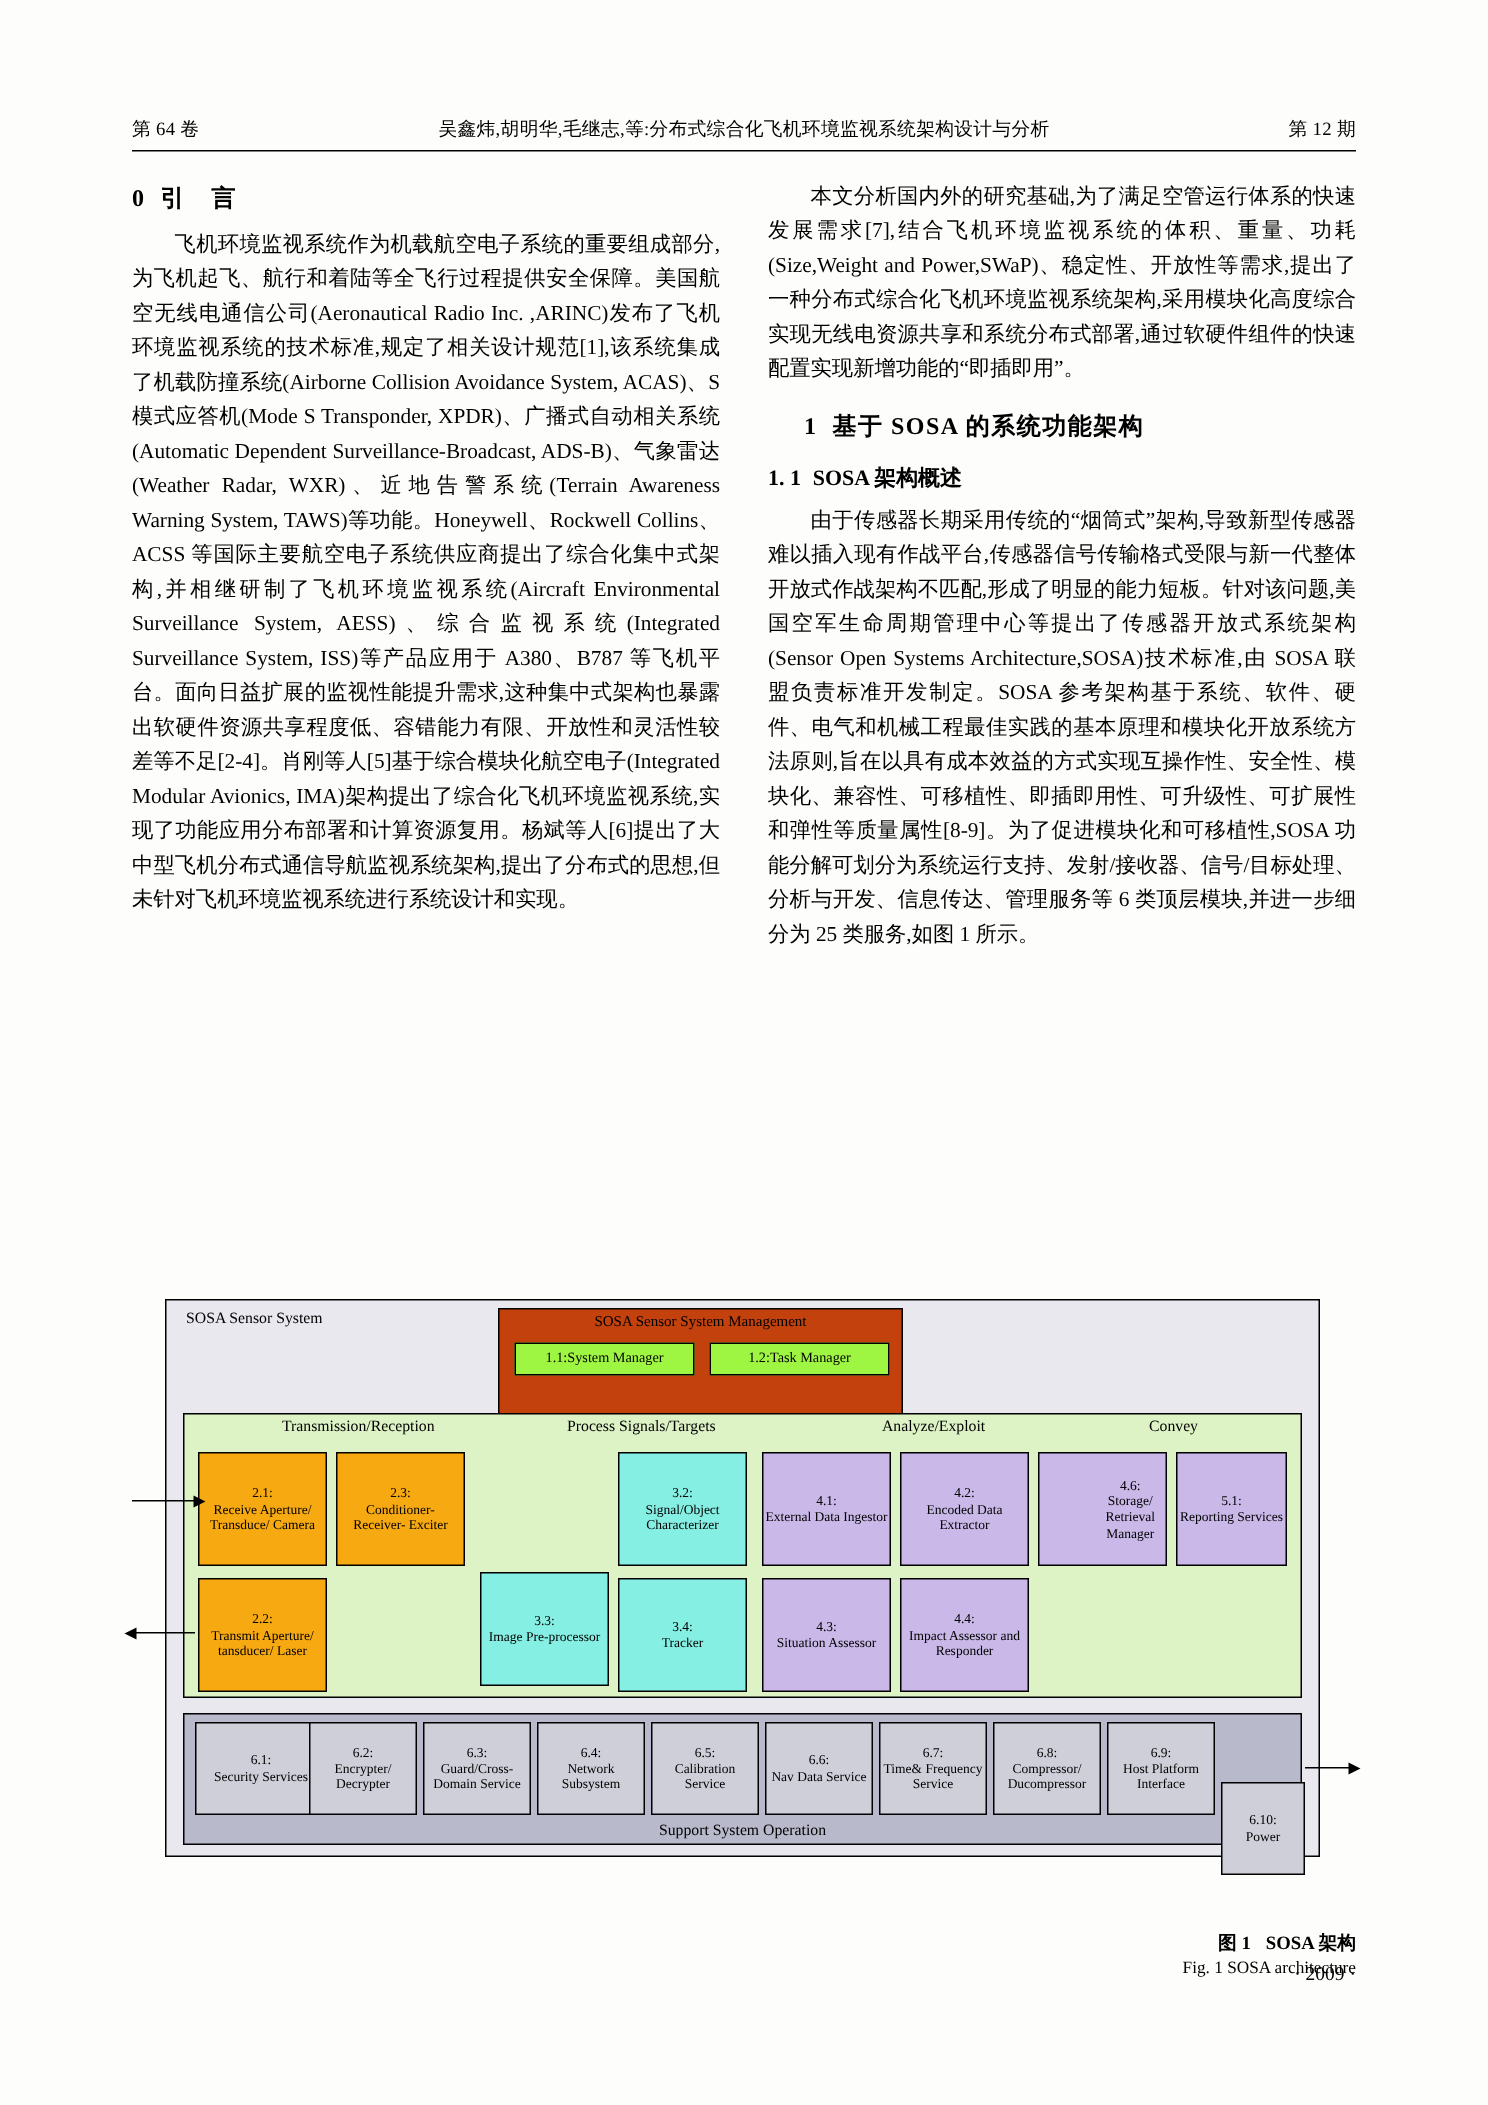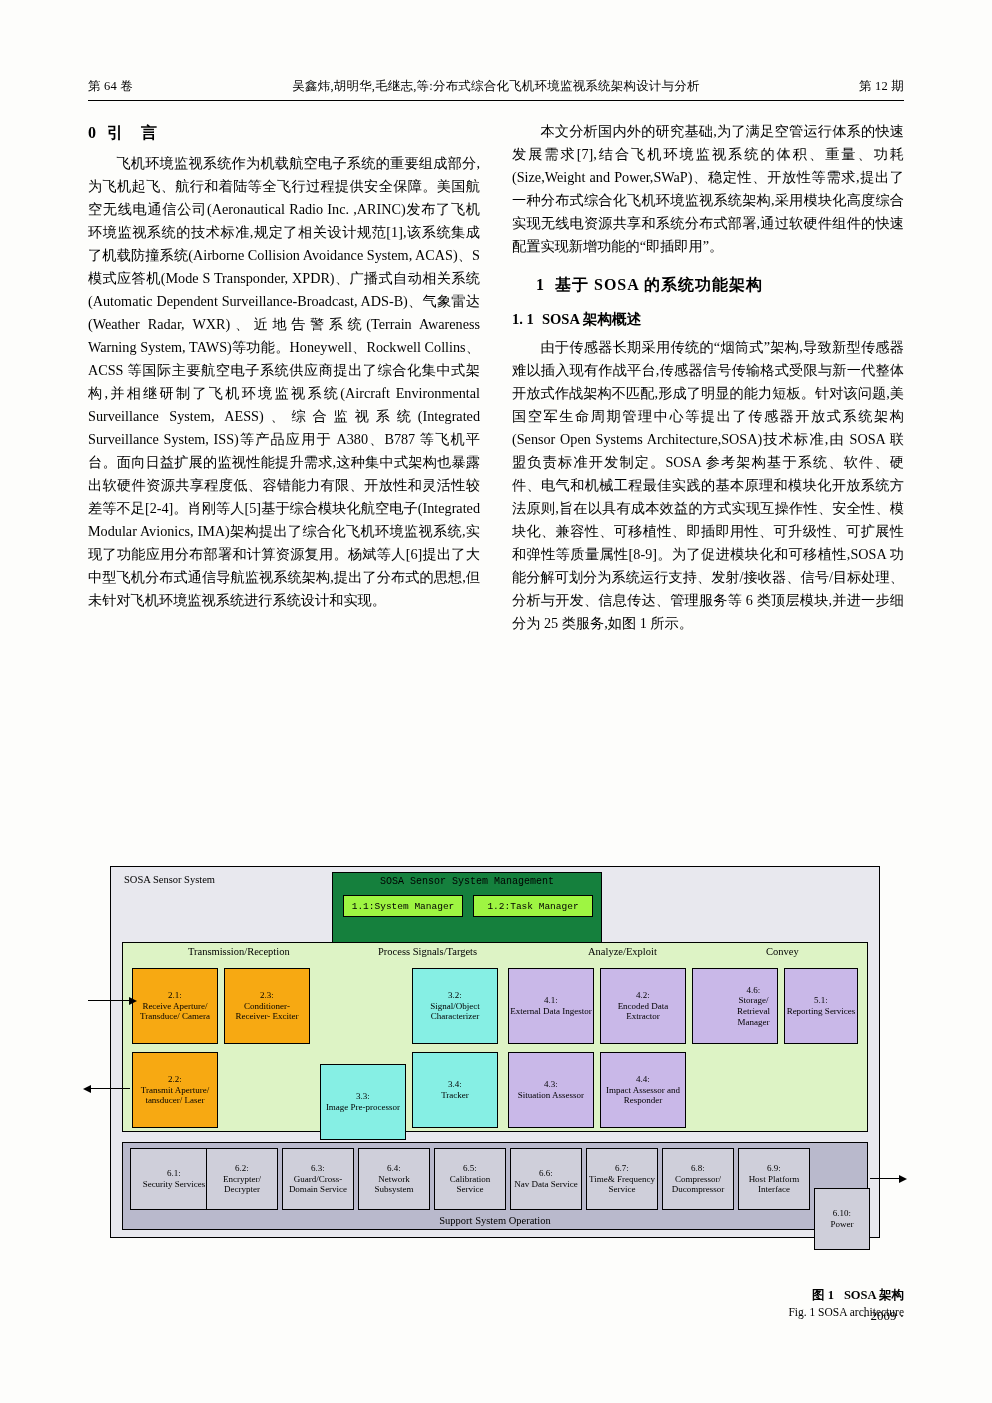--- a/index.html
+++ b/index.html
@@ -104,23 +104,22 @@
     position: absolute;
     left: 36px; top: 8px;
     font-size: 10.5px;
     font-family: "Liberation Serif", serif;
   }
   .mgmt-box {
     position: absolute;
     left: 244px; top: 6px;
     width: 270px; height: 80px;
     border: 1px solid #000;
-    background: #15803d;
-    box-sizing: border-box;
-    font-family: Liberation Mono, monospace;
+    background: #c2410c;
+    box-sizing: border-box;
   }
   .mgmt-title {
     position: absolute;
     left: 0; top: 3px;
     width: 100%;
     text-align: center;
     font-size: 10px;
   }
   .mgmt-cell {
     position: absolute;
@@ -275,21 +274,21 @@
 
       <div class="cell orange" style="left:44px; top:102px; width:86px; height:76px;">2.1:<br>Receive Aperture/ Transduce/ Camera</div>
       <div class="cell orange" style="left:136px; top:102px; width:86px; height:76px;">2.3:<br>Conditioner- Receiver- Exciter</div>
       <div class="cell cyan" style="left:324px; top:102px; width:86px; height:76px;">3.2:<br>Signal/Object Characterizer</div>
       <div class="cell lav" style="left:420px; top:102px; width:86px; height:76px;">4.1:<br>External Data Ingestor</div>
       <div class="cell lav" style="left:512px; top:102px; width:86px; height:76px;">4.2:<br>Encoded Data Extractor</div>
       <div class="cell lav" style="left:604px; top:102px; width:86px; height:76px;padding-left:38px;">4.6:<br>Storage/ Retrieval Manager</div>
       <div class="cell lav" style="left:696px; top:102px; width:74px; height:76px;">5.1:<br>Reporting Services</div>
 
       <div class="cell orange" style="left:44px; top:186px; width:86px; height:76px;">2.2:<br>Transmit Aperture/ tansducer/ Laser</div>
-      <div class="cell cyan" style="left:232px; top:198px; width:86px; height:76px;">3.3:<br>Image Pre-processor</div>
+      <div class="cell cyan" style="left:232px; top:182px; width:86px; height:76px;">3.3:<br>Image Pre-processor</div>
       <div class="cell cyan" style="left:324px; top:186px; width:86px; height:76px;">3.4:<br>Tracker</div>
       <div class="cell lav" style="left:420px; top:186px; width:86px; height:76px;">4.3:<br>Situation Assessor</div>
       <div class="cell lav" style="left:512px; top:186px; width:86px; height:76px;">4.4:<br>Impact Assessor and Responder</div>
 
       <div class="support-band">
         <div class="support-label">Support System Operation</div>
       </div>
       <div class="cell gray" style="left:42px;  top:282px; width:88px; height:62px;">6.1:<br>Security Services</div>
       <div class="cell gray" style="left:118px; top:282px; width:72px; height:62px;">6.2:<br>Encrypter/ Decrypter</div>
       <div class="cell gray" style="left:194px; top:282px; width:72px; height:62px;">6.3:<br>Guard/Cross- Domain Service</div>

